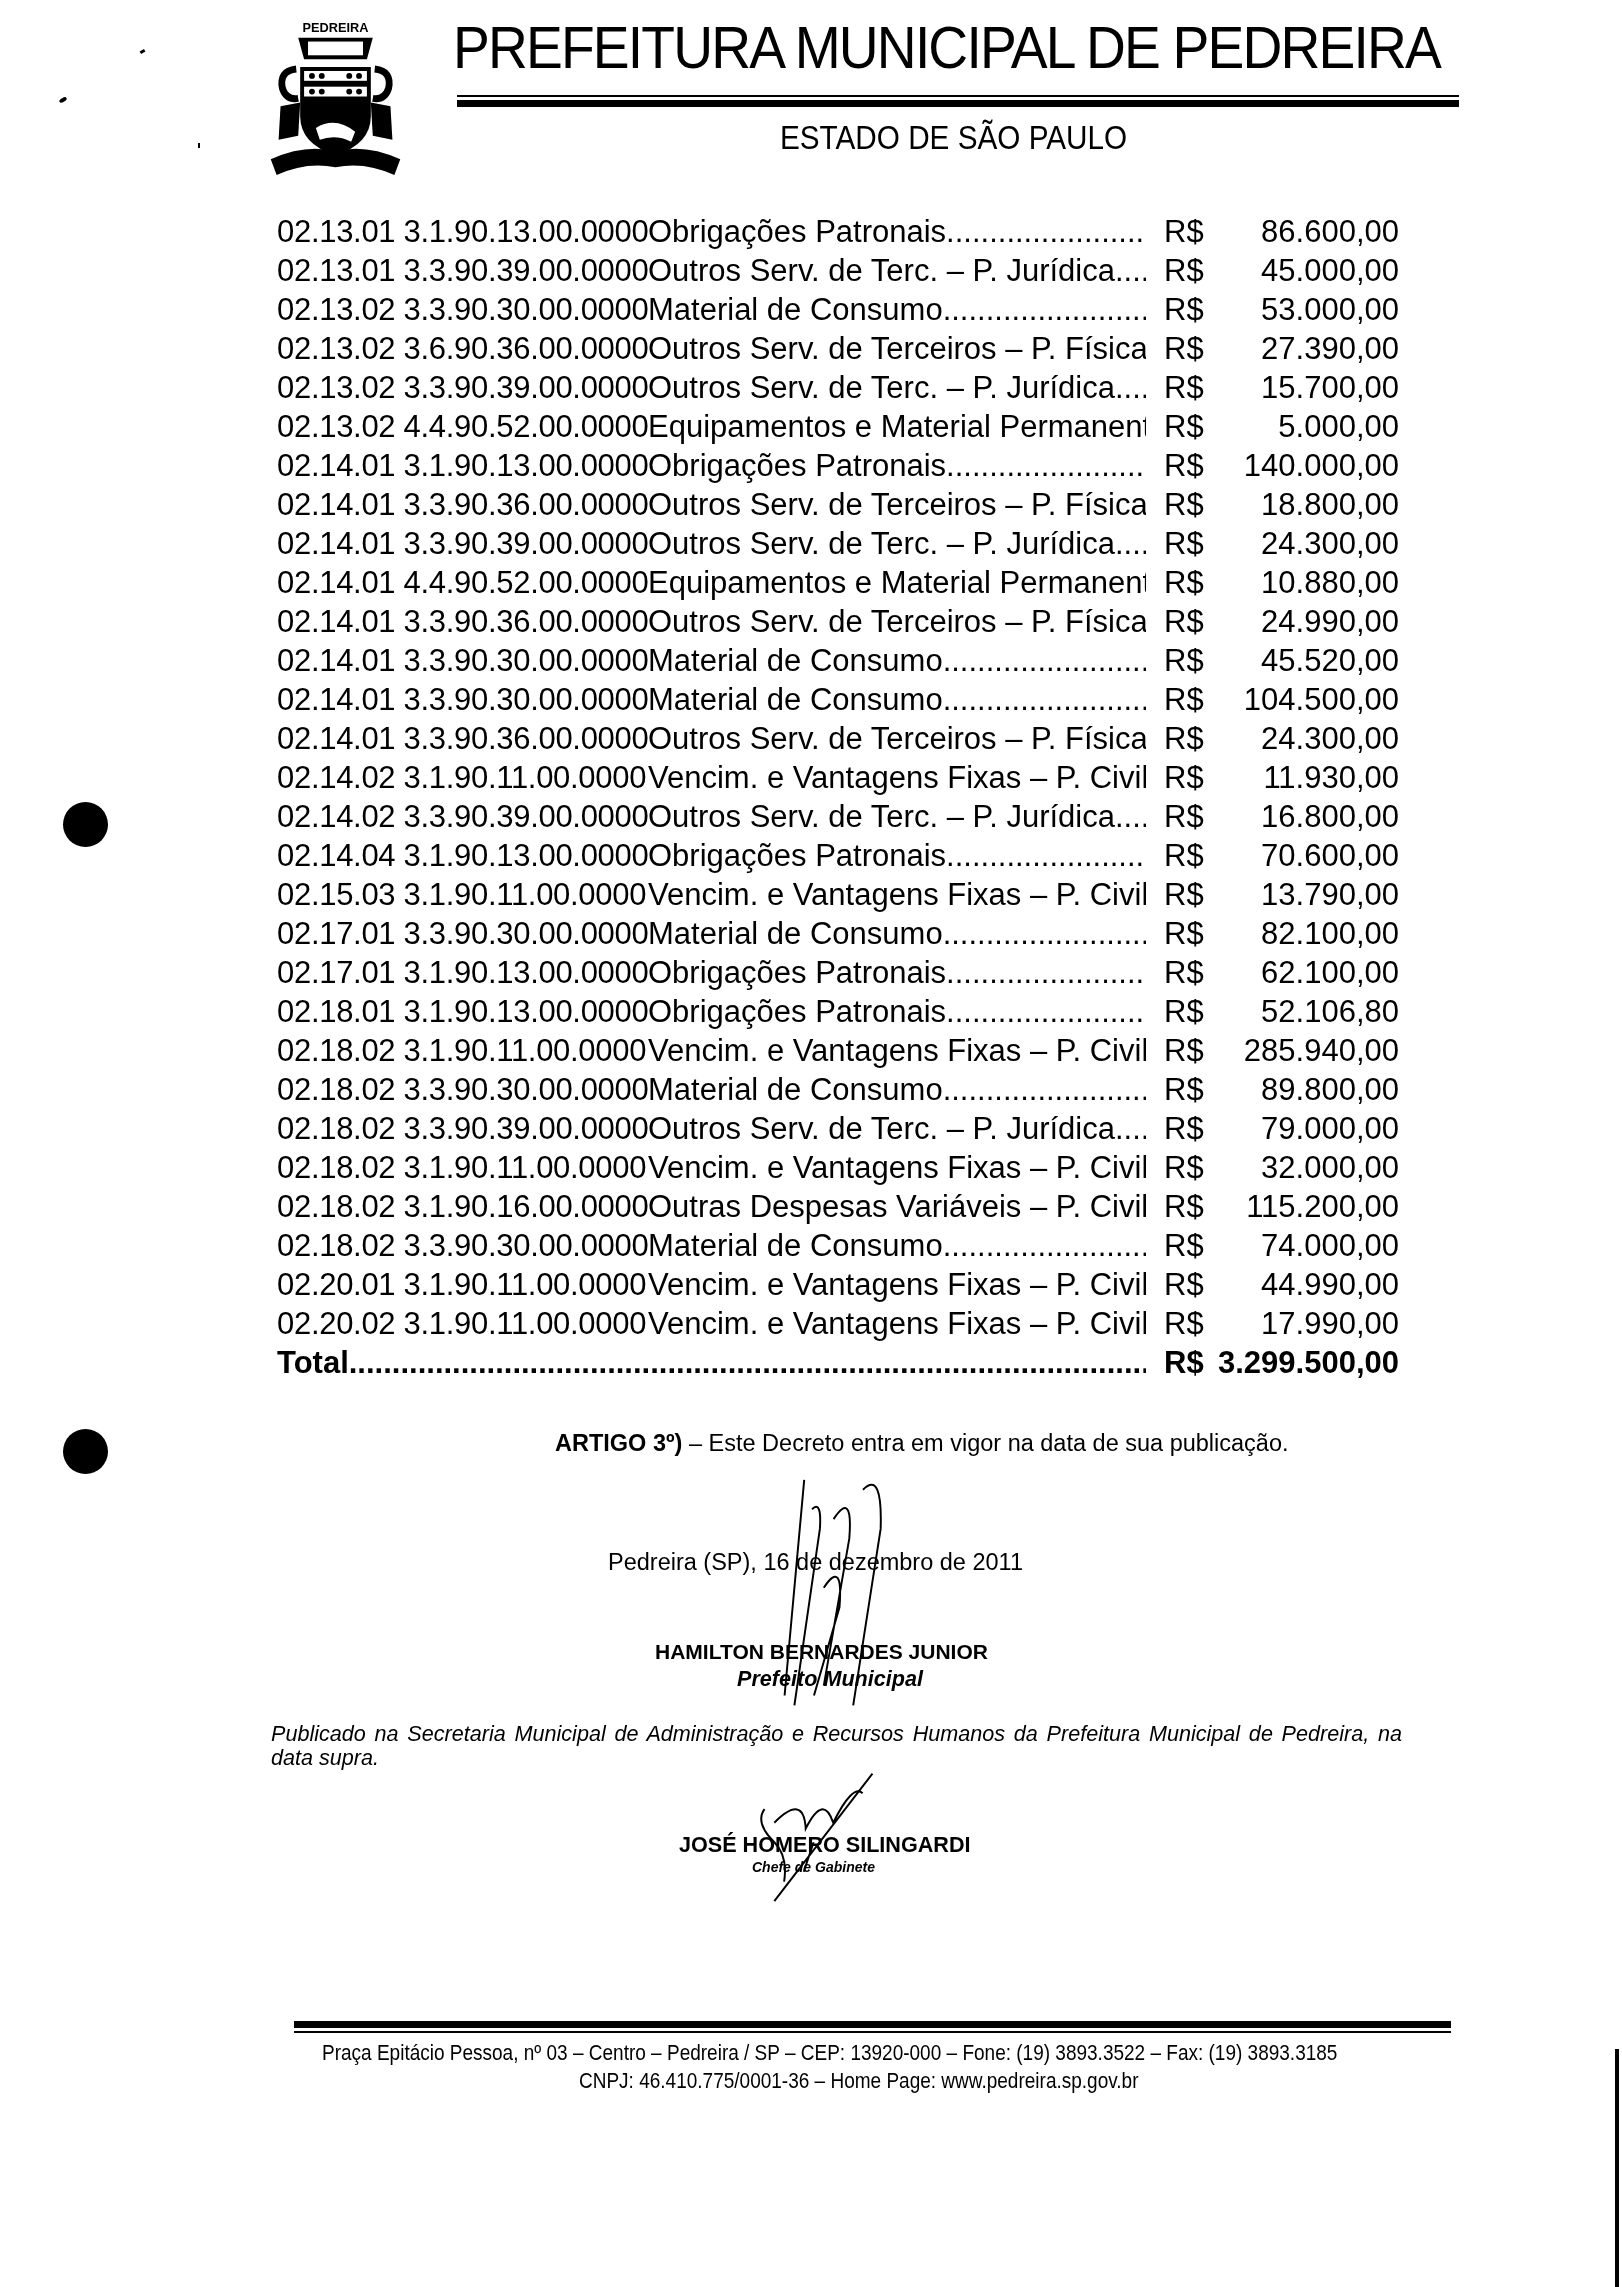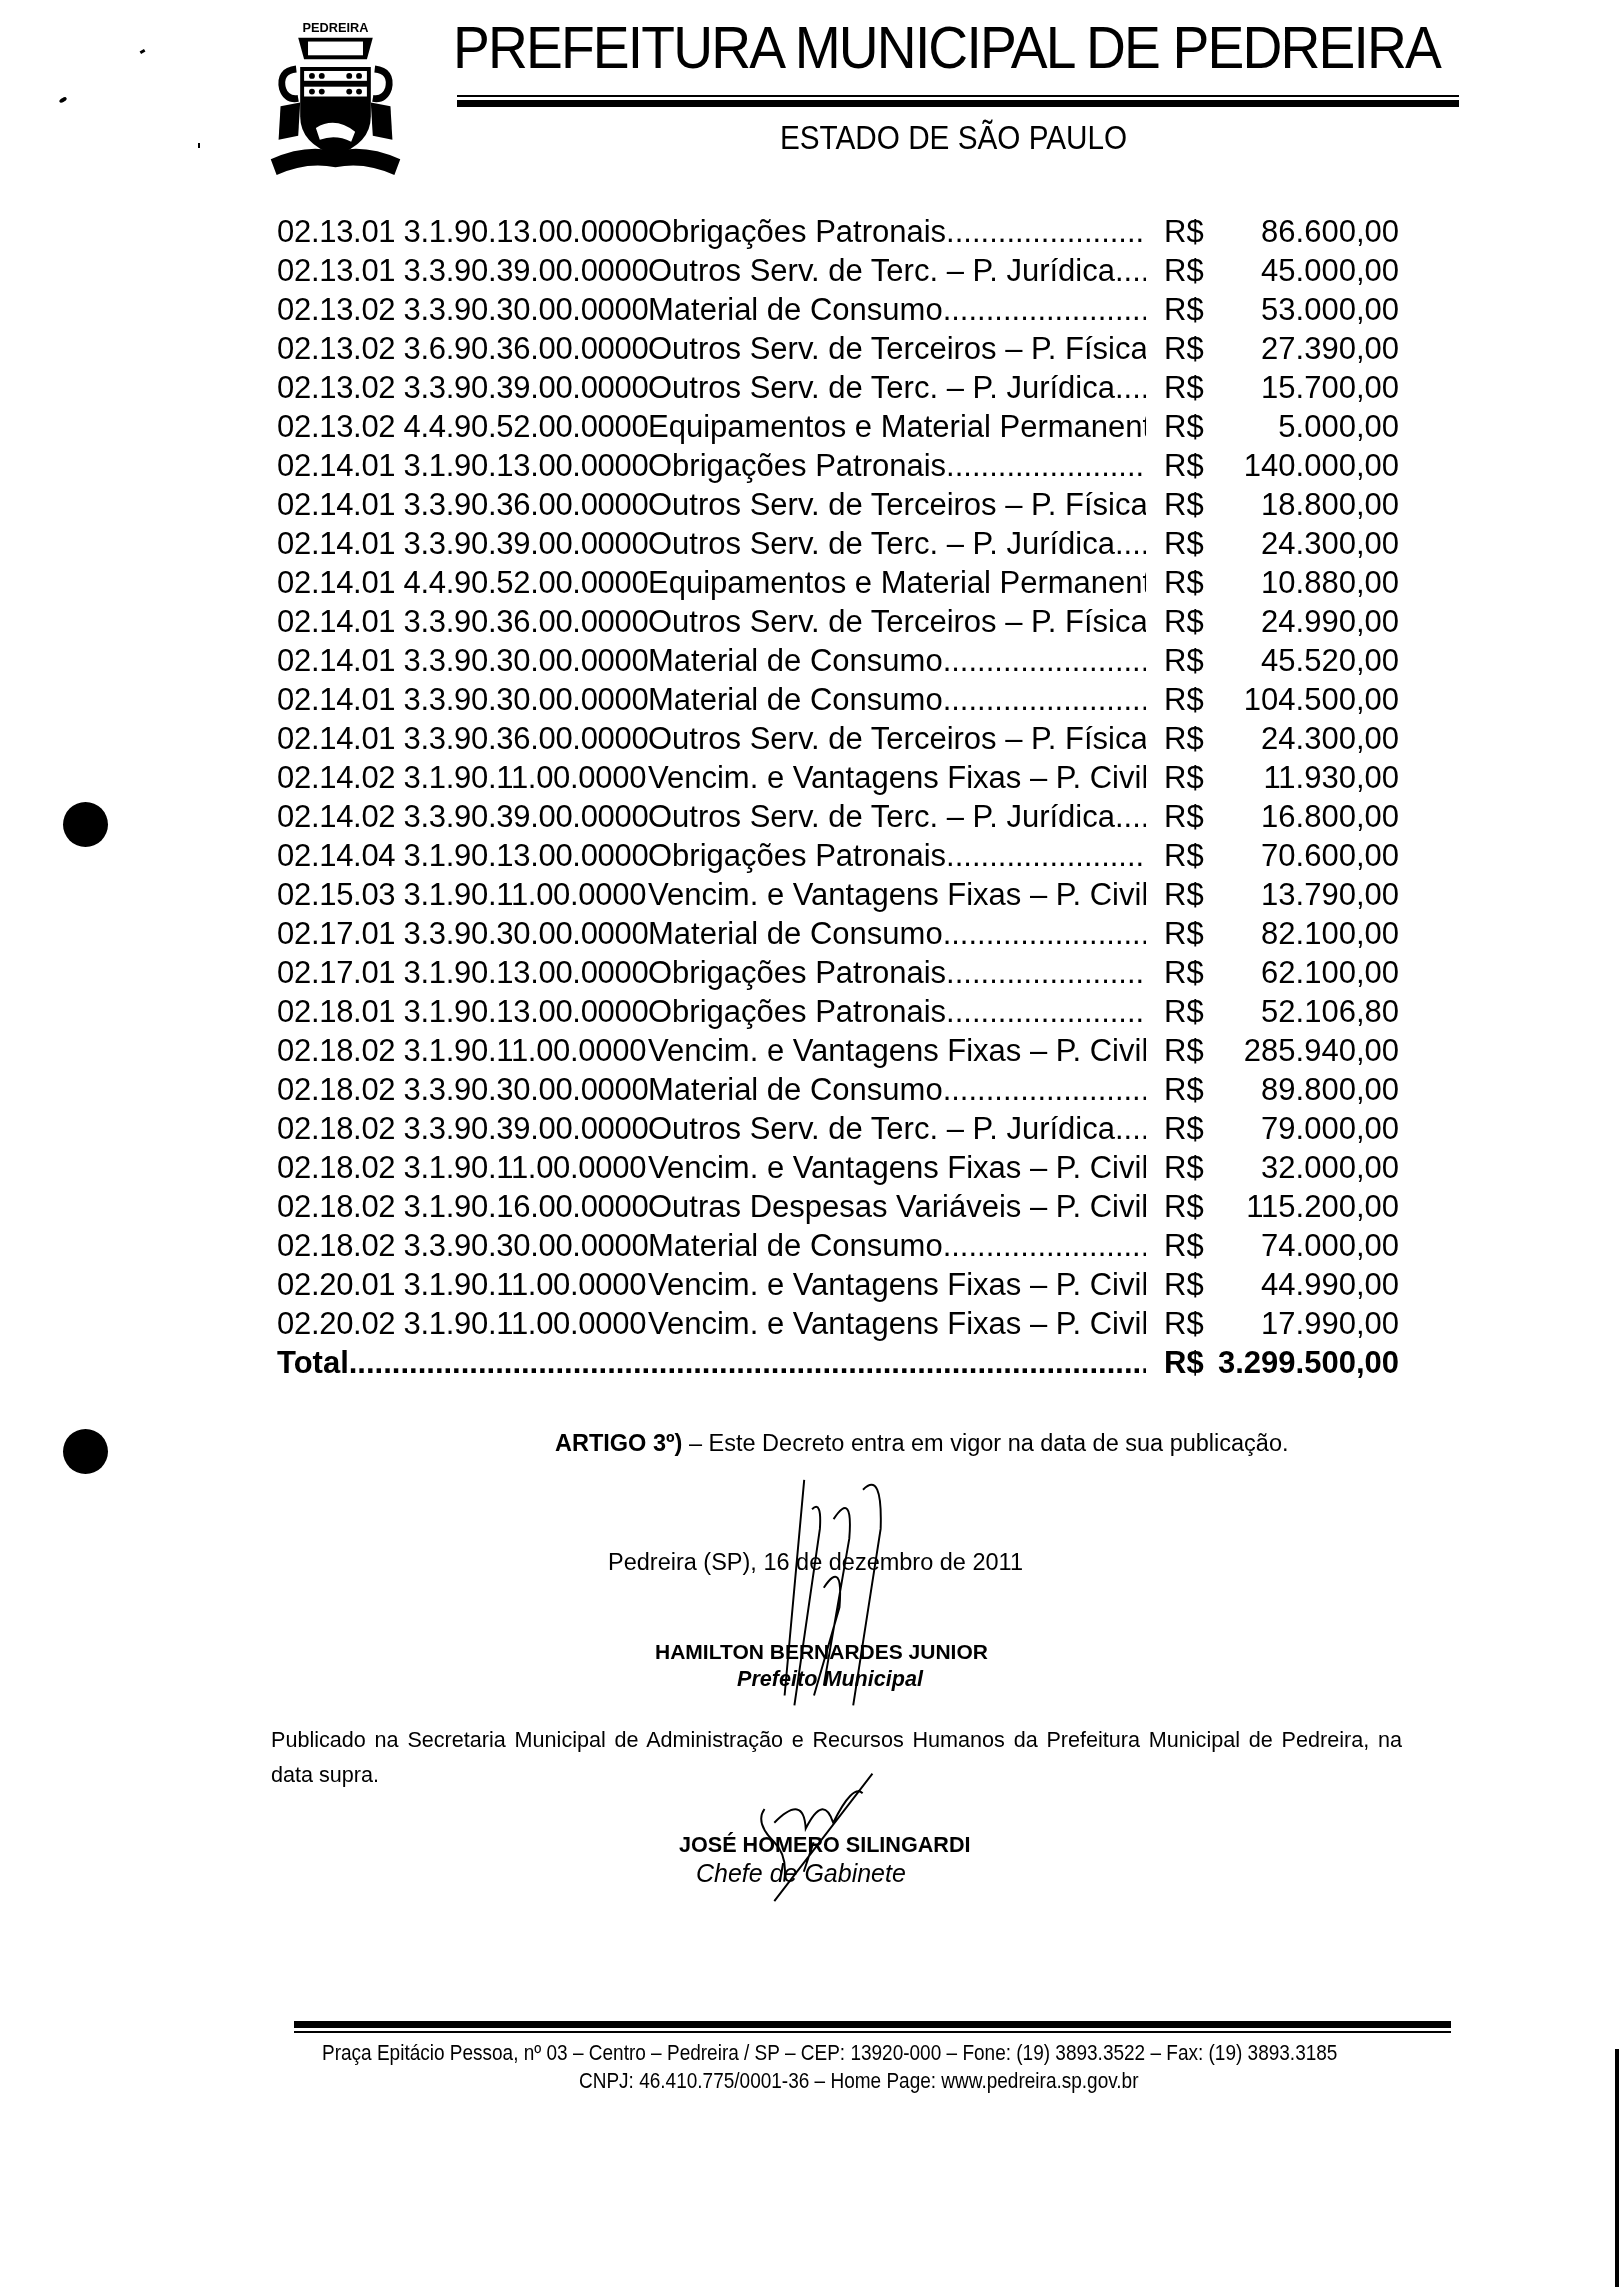--- a/index.html
+++ b/index.html
@@ -22,23 +22,23 @@
   .row .cur { position: absolute; left: 887px; }
   .row .amt { position: absolute; right: 0; text-align: left; }
   .row.total { font-weight: bold; }
   .row.total .desc { left: 0; width: 869px; }
   
   .article { left: 545px; top: 1430px; font-size: 23.5px; white-space: nowrap; }
   .article b { font-weight: bold; margin-left: 10px; }
   .date { left: 608px; top: 1549px; font-size: 23.5px; white-space: nowrap; }
   .sig1-name { left: 655px; top: 1640px; font-size: 21px; font-weight: bold; white-space: nowrap; }
   .sig1-role { left: 737px; top: 1666px; font-size: 21.6px; font-weight: bold; font-style: italic; white-space: nowrap; }
-  .published { left: 271px; top: 1722px; width: 1131px; font-size: 21.6px; text-align: justify; text-align-last: left; line-height: 35px; }
+  .published { left: 271px; top: 1722px; width: 1131px; font-size: 21.6px; text-align: justify; text-align-last: left; line-height: 24px; font-style: italic; }
   .sig2-name { left: 679px; top: 1832px; font-size: 21.6px; font-weight: bold; white-space: nowrap; }
-  .sig2-role { left: 696px; top: 1859px; font-size: 25px; font-weight: normal; font-style: italic; white-space: nowrap; }
+  .sig2-role { left: 752px; top: 1859px; font-size: 14px; font-weight: bold; font-style: italic; white-space: nowrap; }
   .signature { pointer-events: none; }
   
   .rule-bot-thick { left: 294px; top: 2021px; width: 1157px; height: 6.9px; background: #000; }
   .rule-bot-thin { left: 294px; top: 2031px; width: 1157px; height: 2px; background: #000; }
   .footer1 { left: 0; width: 100%; top: 2040px; }
   .footer1 span { position: absolute; left: 322px; font-size: 21.6px; transform: scaleX(0.88); transform-origin: left top; white-space: nowrap; }
   .footer2 { left: 0; width: 100%; top: 2068px; }
   .footer2 span { position: absolute; left: 579px; font-size: 21.6px; transform: scaleX(0.88); transform-origin: left top; white-space: nowrap; }
   
   .hole { width: 45px; height: 45px; border-radius: 50%; background: #000; }

